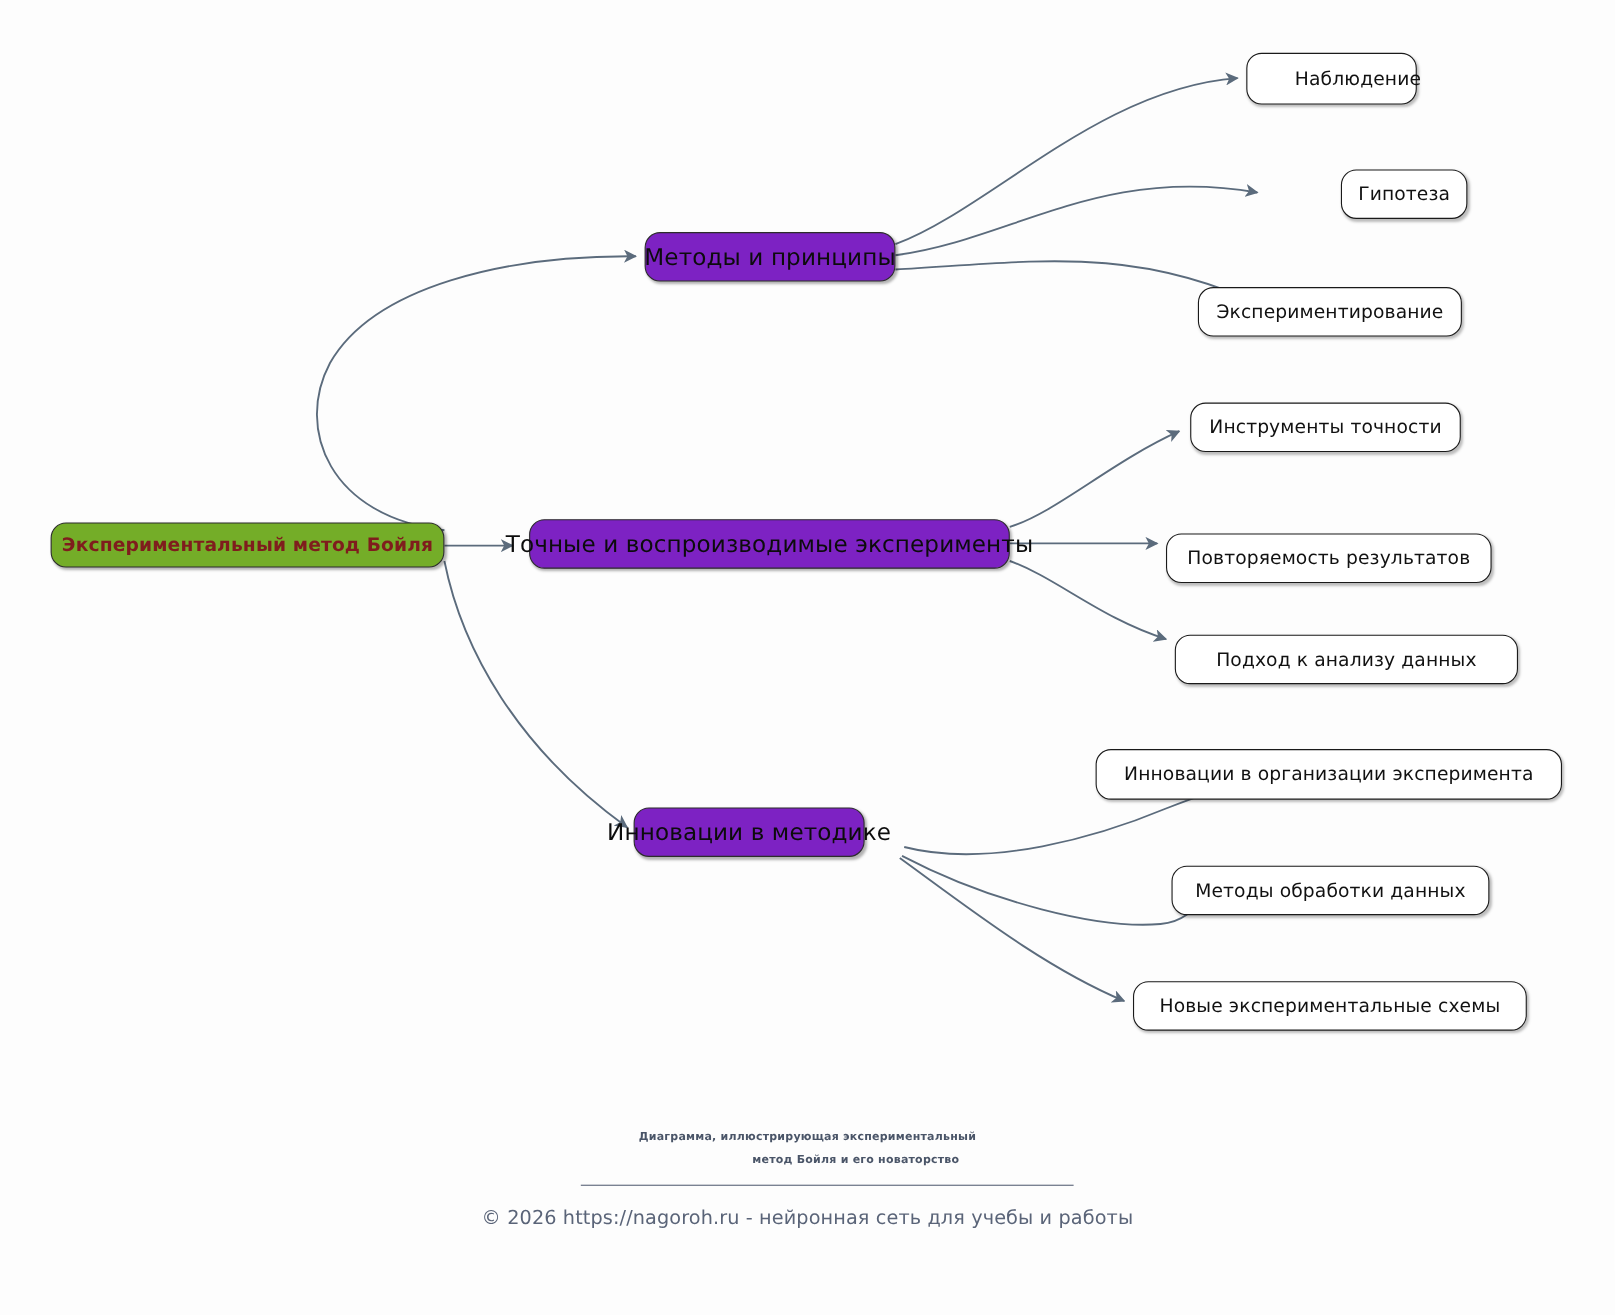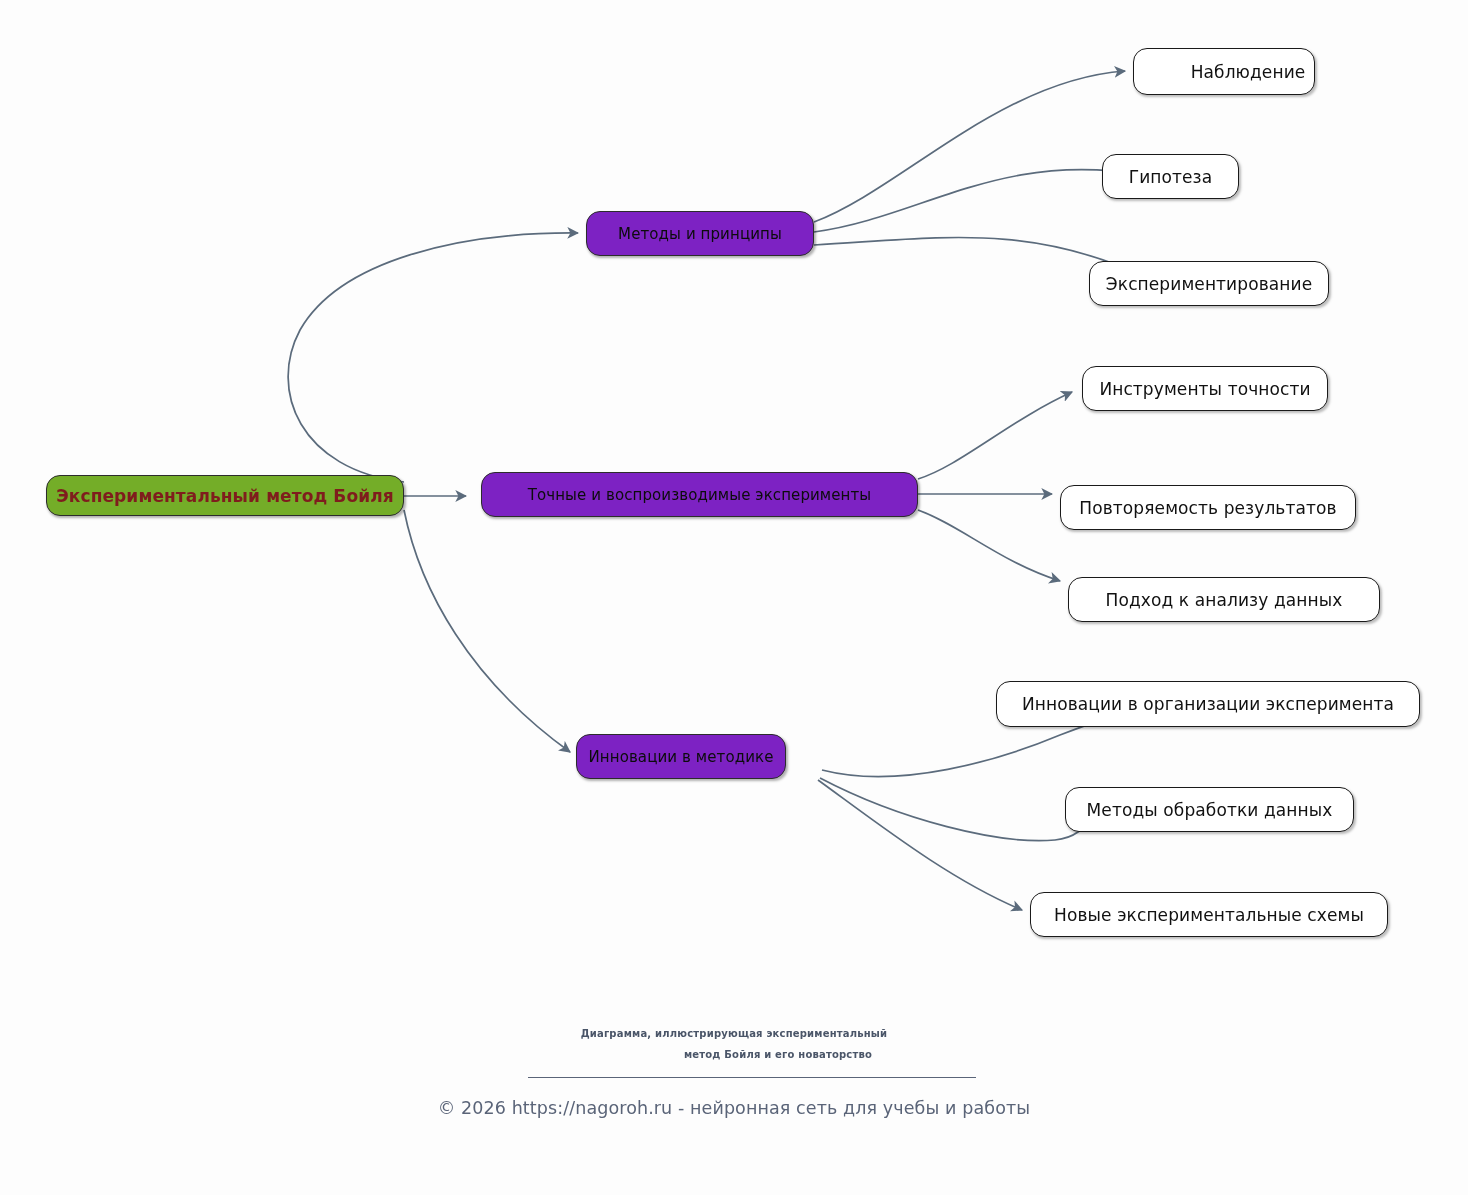--- a/index.html
+++ b/index.html
@@ -42,21 +42,21 @@
     border: 1.4px solid #2c2c2c;
     color: #7f1d1d;
     font-size: 17px;
     box-shadow: 1.5px 2px 2.5px rgba(0,0,0,0.30);
     font-weight: bold;
   }
   .node-branch {
     background: #7d22c3;
     border: 1.4px solid #2c2c2c;
     color: #0c0c0c;
-    font-size: 15px;
+    font-size: 21px;
     box-shadow: 1.5px 2px 2.5px rgba(0,0,0,0.30);
   }
   .node-leaf {
     background: #ffffff;
     border: 1.4px solid #1a1a1a;
     color: #111111;
     font-size: 17px;
     box-shadow: 1.5px 2px 2.5px rgba(0,0,0,0.26);
   }
   .caption {
@@ -119,24 +119,24 @@
     </g>
   </svg>
 
   <div class="node node-root" style="left:46px; top:475px; width:358px; height:41px;">
     <span>Экспериментальный метод Бойля</span>
   </div>
 
   <div class="node node-branch" style="left:586px; top:211px; width:228px; height:45px;">
     <span>Методы и принципы</span>
   </div>
-  <div class="node node-leaf" style="left:1133px; top:48px; width:182px; height:47px;padding-left:48px;">
+  <div class="node node-leaf" style="left:1133px; top:48px; width:155px; height:47px;padding-left:48px;">
     <span>Наблюдение</span>
   </div>
-  <div class="node node-leaf" style="left:1102px; top:154px; width:137px; height:45px;">
+  <div class="node node-leaf" style="left:1219px; top:154px; width:115px; height:45px;">
     <span>Гипотеза</span>
   </div>
   <div class="node node-leaf" style="left:1089px; top:261px; width:240px; height:45px;">
     <span>Экспериментирование</span>
   </div>
 
   <div class="node node-branch" style="left:481px; top:472px; width:437px; height:45px;">
     <span>Точные и воспроизводимые эксперименты</span>
   </div>
   <div class="node node-leaf" style="left:1082px; top:366px; width:246px; height:45px;">

